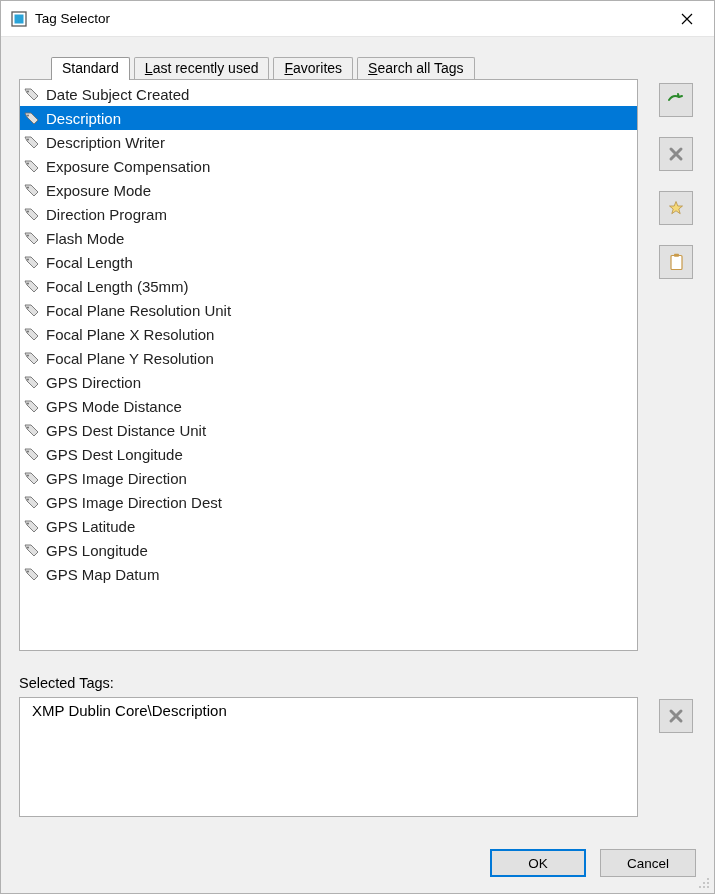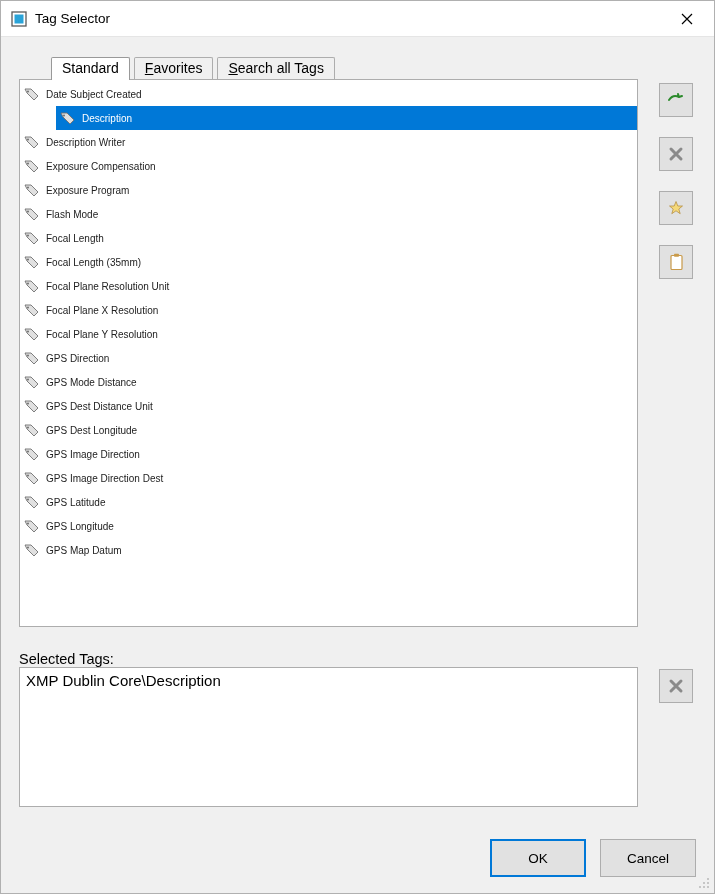--- a/index.html
+++ b/index.html
@@ -107,27 +107,26 @@
   .list::-webkit-scrollbar-button:single-button {
     background: #f0f0f0; height: 18px;
   }
   .item {
     display: flex;
     align-items: center;
     height: 24px;
     padding: 0 4px;
     gap: 6px;
     cursor: pointer;
-    font-size: 10px;
+    font-size: 15px;
     color: #222;
   }
   .item.selected {
     background: #0078d7;
     color: #fff;
-    margin-left: 36px;
   }
   .tag-icon {
     width: 16px; height: 16px;
     flex-shrink: 0;
   }
 
   .right-col {
     width: 40px;
     display: flex;
     flex-direction: column;
@@ -138,51 +137,52 @@
   .side-btn {
     width: 34px; height: 34px;
     background: #e1e1e1;
     border: 1px solid #adadad;
     display: flex; align-items: center; justify-content: center;
     cursor: pointer;
   }
 
   .selected-label {
     margin-top: 24px;
+    margin-bottom: 6px;
     font-size: 14.5px;
   }
   .selected-row {
     display: flex;
     gap: 18px;
     align-items: flex-start;
   }
   .selected-box {
     flex: 1;
-    height: 140px;
+    height: 120px;
     background: #fff;
     border: 1px solid #adadad;
-    padding: 4px 6px;
+    padding: 4px 12px;
     font-size: 15px;
     overflow: auto;
   }
   .sel-btn-col {
     width: 40px;
     display: flex; flex-direction: column; align-items: center;
     padding-top: 2px;
   }
 
   .footer {
     display: flex;
     justify-content: flex-end;
     gap: 14px;
     padding: 18px 18px 16px 0;
   }
   .btn {
     min-width: 96px;
-    height: 38px;
+    height: 28px;
     background: #e1e1e1;
     border: 1px solid #adadad;
     cursor: pointer;
     font-size: 13.5px;
     font-family: inherit;
   }
   .btn.primary {
     border: 2px solid #0078d7;
     background: #e1e1e1;
   }
@@ -211,20 +211,21 @@
           <path d="M1 1 L11 11 M11 1 L1 11" stroke="#000" stroke-width="1.2"></path>
         </svg>
     </div>
   </div>
 
   <div class="body-area">
     <div class="upper-row">
       <div class="left-col">
         <div class="tabstrip" id="tabstrip">
             <div class="tab active">Standard</div>
+            <div class="tab"><u>L</u>ast recently used</div>
             <div class="tab"><u>F</u>avorites</div>
             <div class="tab"><u>S</u>earch all Tags</div>
           </div>
         <div class="list-wrap">
           <div class="list" id="tag-list">
               <div class="item">
                 <svg class="tag-icon" viewBox="0 0 16 16">
                   <path d="M1 3 L7 3 L14 10 L10 14 L3 7 Z" fill="#e0e0e0" stroke="#707070" stroke-width="0.9"></path>
                   <circle cx="4" cy="5.5" r="1" fill="#707070"></circle>
                 </svg>
@@ -249,21 +250,28 @@
                   <path d="M1 3 L7 3 L14 10 L10 14 L3 7 Z" fill="#e0e0e0" stroke="#707070" stroke-width="0.9"></path>
                   <circle cx="4" cy="5.5" r="1" fill="#707070"></circle>
                 </svg>
                 <span>Exposure Compensation</span>
               </div>
               <div class="item">
                 <svg class="tag-icon" viewBox="0 0 16 16">
                   <path d="M1 3 L7 3 L14 10 L10 14 L3 7 Z" fill="#e0e0e0" stroke="#707070" stroke-width="0.9"></path>
                   <circle cx="4" cy="5.5" r="1" fill="#707070"></circle>
                 </svg>
-                <span>Exposure Program</span>
+                <span>Exposure Mode</span>
+              </div>
+              <div class="item">
+                <svg class="tag-icon" viewBox="0 0 16 16">
+                  <path d="M1 3 L7 3 L14 10 L10 14 L3 7 Z" fill="#e0e0e0" stroke="#707070" stroke-width="0.9"></path>
+                  <circle cx="4" cy="5.5" r="1" fill="#707070"></circle>
+                </svg>
+                <span>Direction Program</span>
               </div>
               <div class="item">
                 <svg class="tag-icon" viewBox="0 0 16 16">
                   <path d="M1 3 L7 3 L14 10 L10 14 L3 7 Z" fill="#e0e0e0" stroke="#707070" stroke-width="0.9"></path>
                   <circle cx="4" cy="5.5" r="1" fill="#707070"></circle>
                 </svg>
                 <span>Flash Mode</span>
               </div>
               <div class="item">
                 <svg class="tag-icon" viewBox="0 0 16 16">

